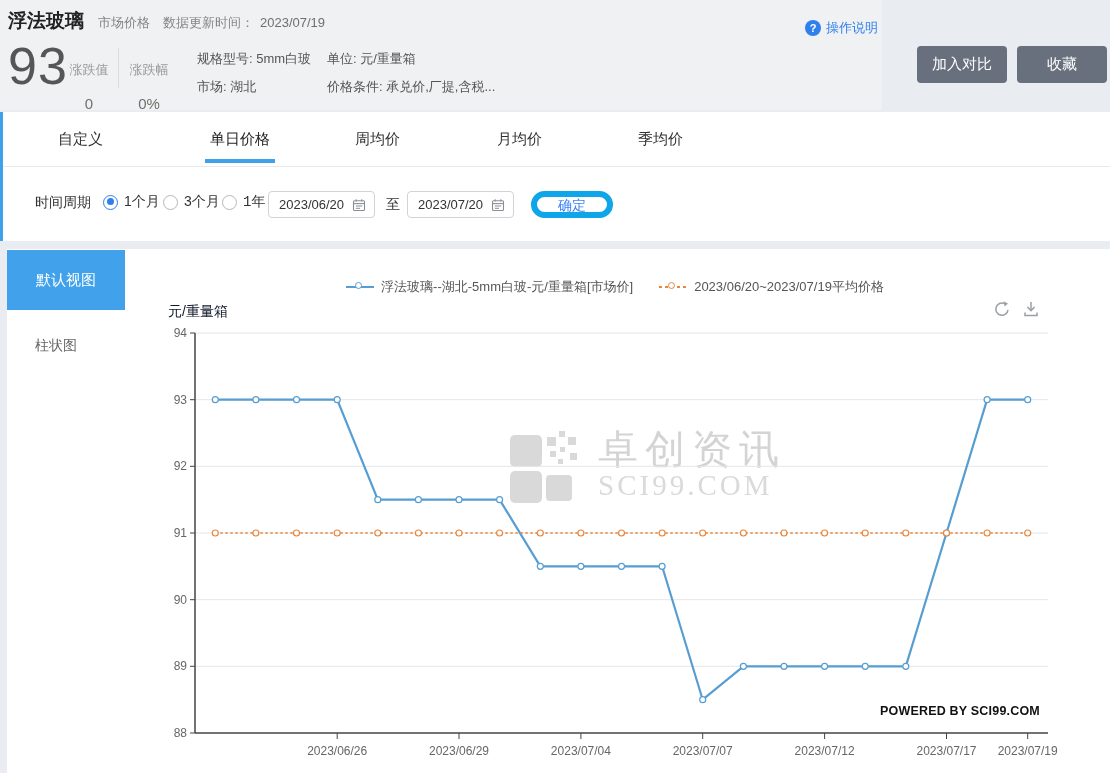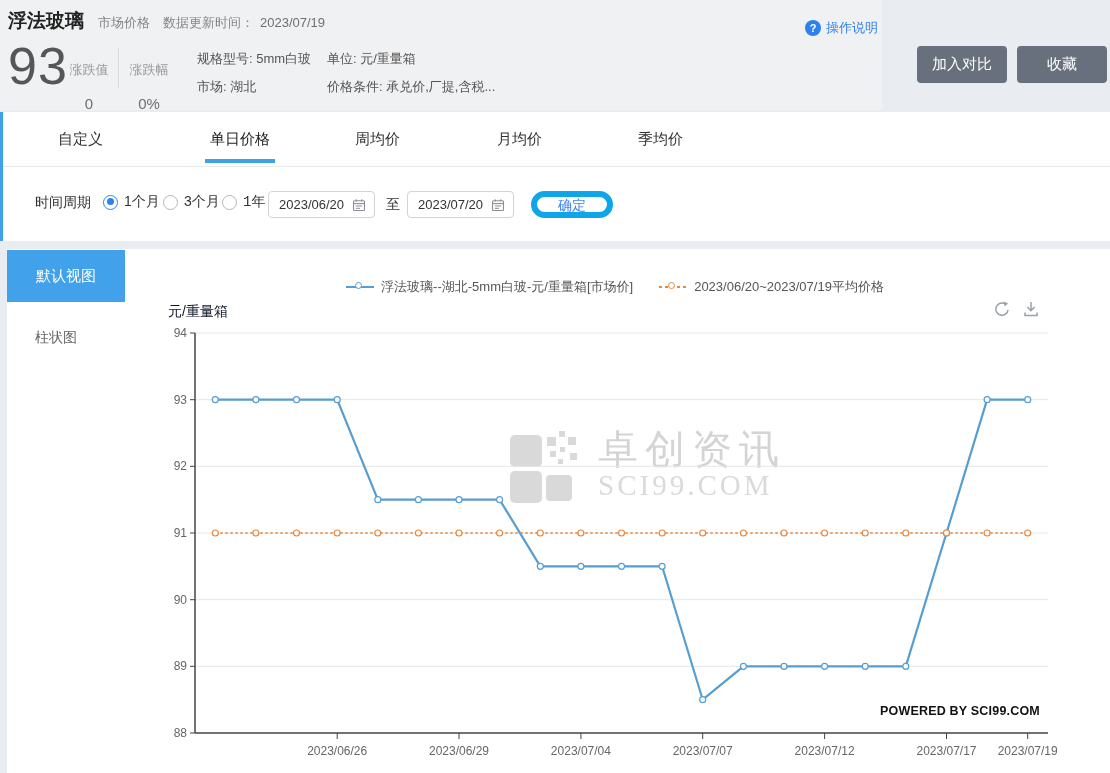--- a/index.html
+++ b/index.html
@@ -57,21 +57,21 @@
   .date-start { left:265px; }
   .date-end { left:404px; }
   .to-label { position:absolute; left:383px; top:28px; font-size:14px; color:#333; }
   .confirm-btn { position:absolute; left:528px; top:23px; width:82px; height:27px; background:#fff;
                  border:6px solid #0ea5e9; border-radius:14px; color:#3b82f6; font-size:14px; cursor:pointer;
                  font-family:"Liberation Sans", sans-serif; }
   
   .panel-main { position:absolute; left:7px; top:249px; width:1103px; height:524px; background:#fff; }
   .view-sidebar { position:absolute; left:0; top:1px; width:128px; }
   .view-item { font-size:15px; cursor:pointer; }
-  .view-item.active { width:118px; height:52px; background:#41a1eb; color:#fff;
+  .view-item.active { width:118px; height:60px; background:#41a1eb; color:#fff;
                       display:flex; align-items:center; justify-content:center; }
   .view-item:not(.active) { margin:27px 0 0 28px; color:#666; font-size:14px; }
   .chart-area { position:absolute; left:128px; top:0; width:960px; height:524px; }
   .chart-legend { position:absolute; left:0; top:29px; width:100%; display:flex; justify-content:center;
                   align-items:center; gap:26px; }
   .legend-item { display:flex; align-items:center; gap:7px; cursor:pointer; }
   .legend-marker { position:relative; width:28px; height:10px; display:inline-block; }
   .lm-line { position:absolute; left:0; right:0; top:4px; height:2px; background:currentColor; }
   .legend-marker.dotted .lm-line { background:repeating-linear-gradient(90deg, currentColor 0 3px, transparent 3px 6px); }
   .lm-dot { position:absolute; left:9px; top:0; width:7px; height:7px; border:1.5px solid currentColor;

